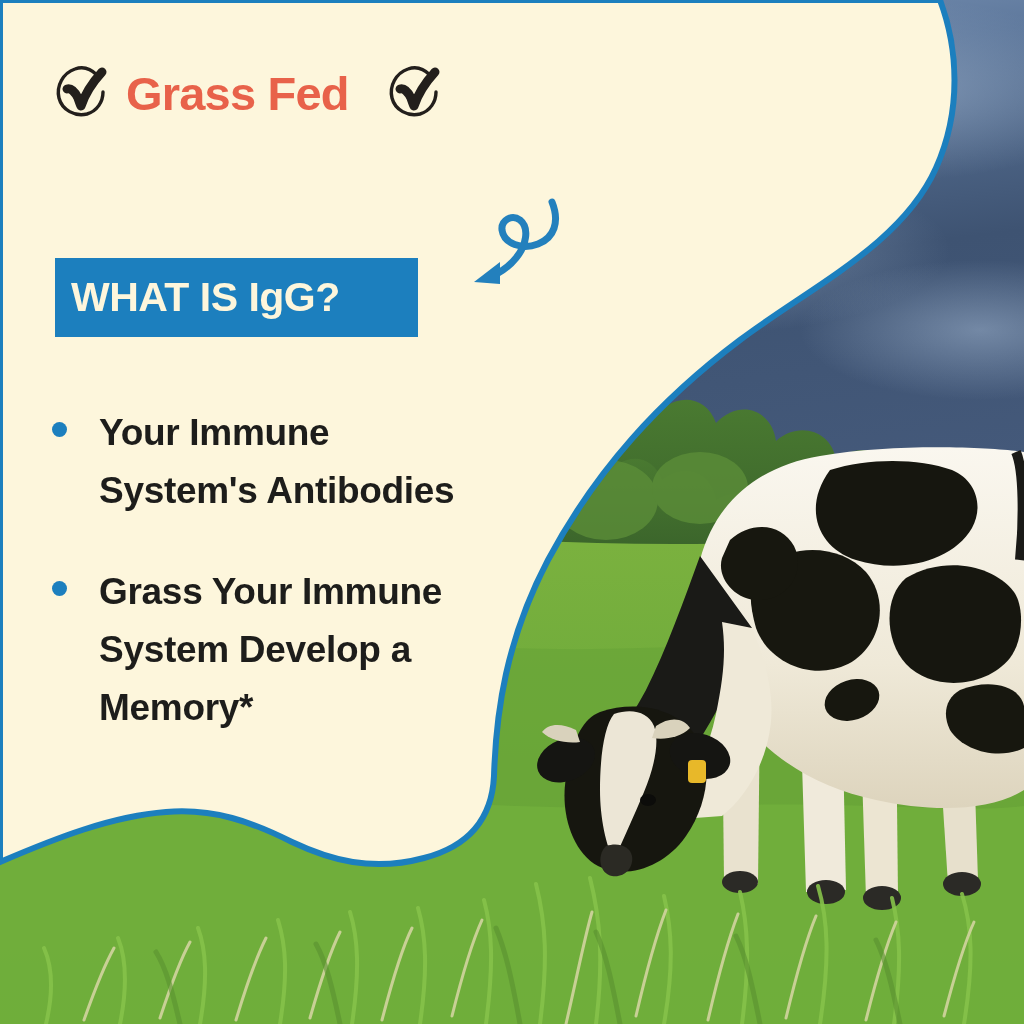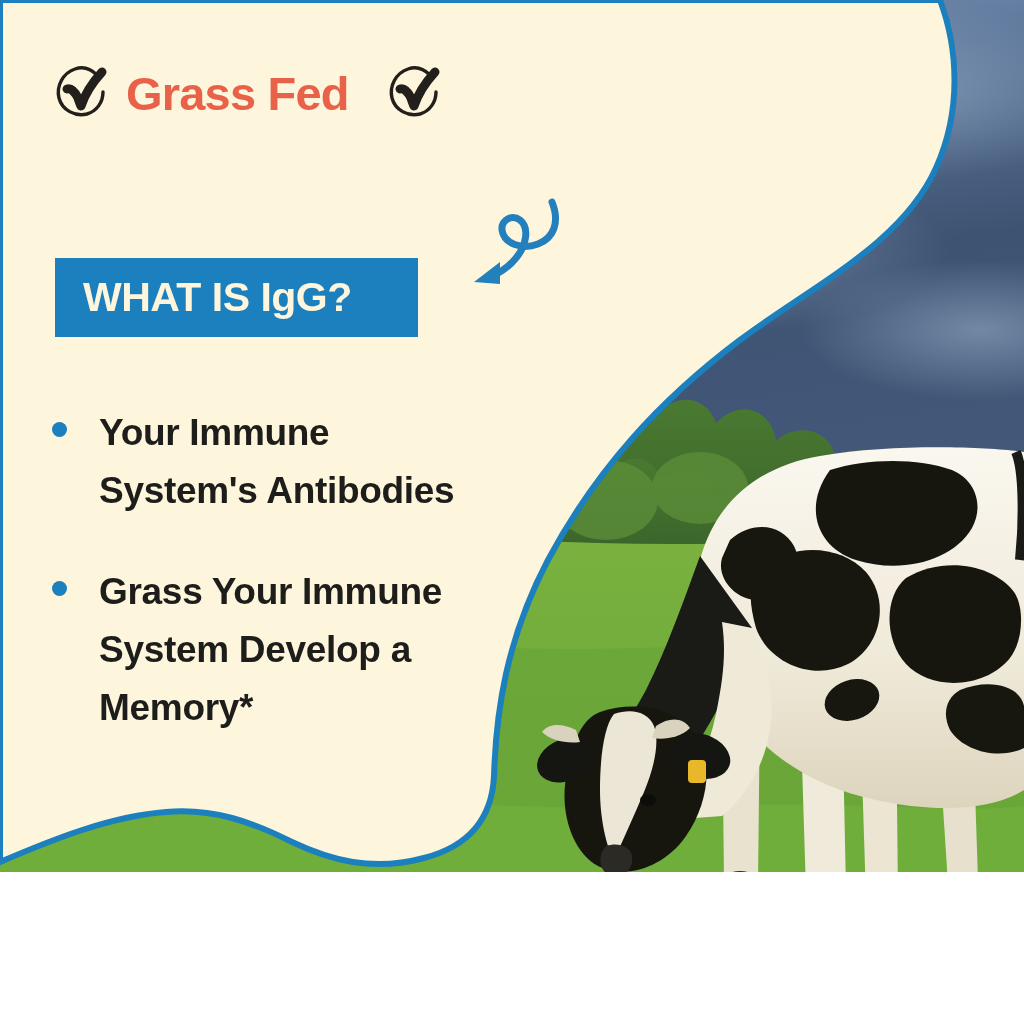--- a/index.html
+++ b/index.html
@@ -1,20 +1,20 @@
 <!DOCTYPE html>
 <html><head>
 <meta charset="utf-8">
 <style>
   html,body{margin:0;padding:0;background:#ffffff;}
   body{font-family:"Liberation Sans", sans-serif;}
 
   #canvas{
     position:relative;
-    width:1024px;height:872px;
+    width:1024px;height:1024px;
     overflow:hidden;
     background:#fdf6dc;
   }
 
   
   #photo{position:absolute;inset:0;width:1024px;height:1024px;}
 
   
   #panel{position:absolute;inset:0;width:1024px;height:1024px;pointer-events:none;}
 
@@ -40,21 +40,21 @@
     position:absolute;left:55px;top:258px;
     width:363px;height:79px;
     background:#1c7fbe;
     display:flex;align-items:center;
   }
   #heading-banner .htxt{
     color:#fdf6dc;
     font-size:41px;
     font-weight:bold;
     letter-spacing:-0.5px;
-    padding-left:28px;
+    padding-left:16px;
     line-height:1;
     white-space:nowrap;
   }
 
   #bullets{position:absolute;left:52px;top:404px;width:440px;}
   .bullet{display:flex;margin-bottom:44px;}
   .dot{
     flex:none;width:15px;height:15px;border-radius:50%;
     background:#1c7fbe;margin-top:18px;margin-right:32px;
   }

